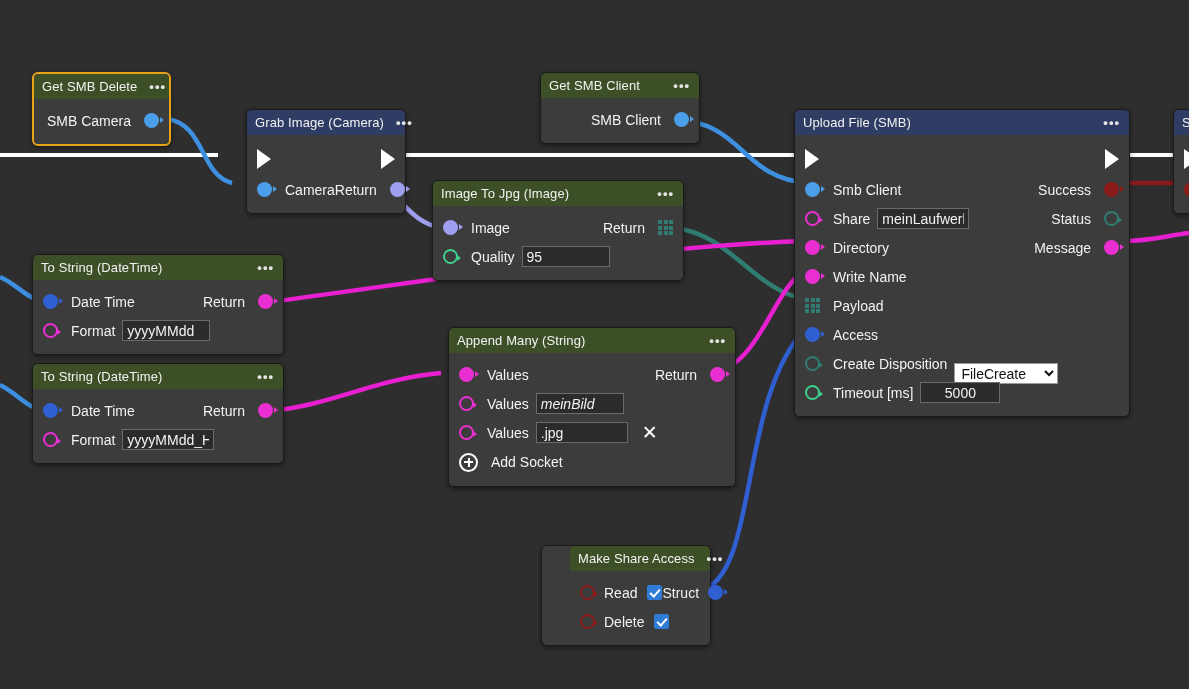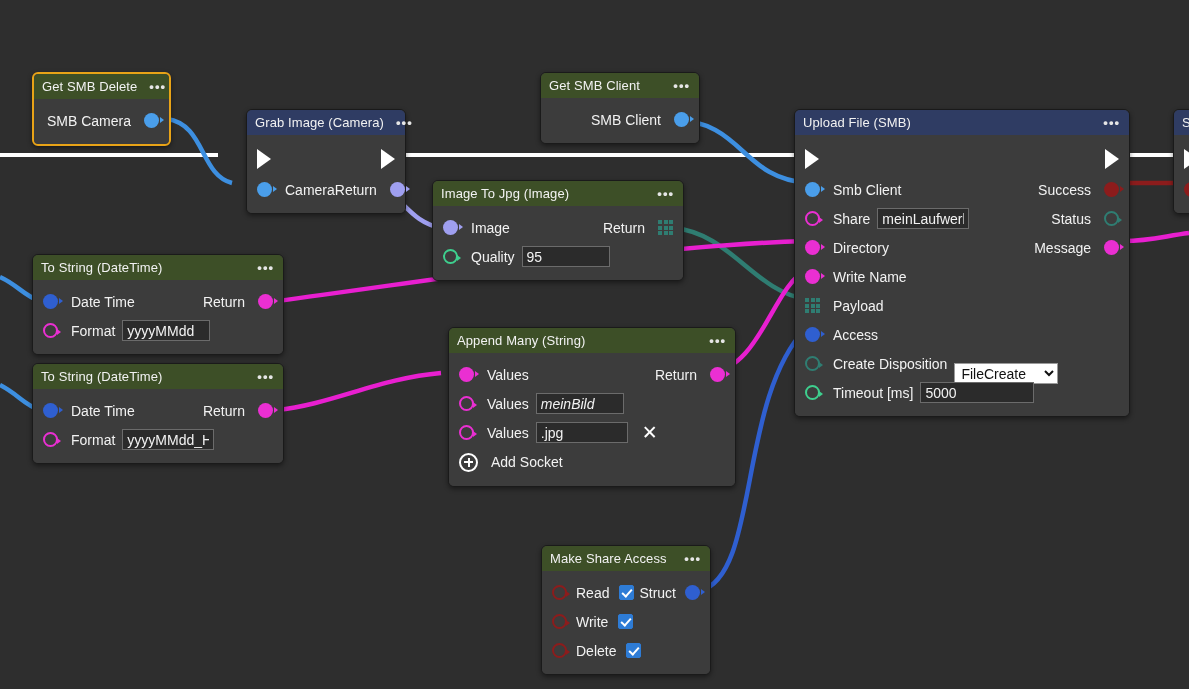--- a/index.html
+++ b/index.html
@@ -372,41 +372,36 @@
         <input class="field" style="width: 92px;" value=".jpg">
         <span class="xbtn">✕</span>
       </div>
       <div class="addsock">
         <span class="plus"></span>
         <span class="lbl">Add Socket</span>
       </div>
     </div>
   </div>
 
-  <div class="node" style="left:541px; top:545px; width:170px;">
+  <div class="node" style="left:541px; top:545px; width:170px;padding-left:28px;">
     <div class="node-header hdr-green">
       <span class="node-title">Make Share Access</span>
       <span class="dots">•••</span>
     </div>
     <div class="node-body">
       <div class="row">
         <span class="sock hollow in" style="color:#8c1c1c; margin-right:9px;"></span>
         <span class="lbl">Read</span>
         <span class="cbox"></span>
         <span class="spacer"></span>
         <span class="lbl out">Struct</span>
         <span class="sock filled out" style="color:#2f5fd0; margin-left:9px;"></span>
       </div>
       <div class="row">
         <span class="sock hollow in" style="color:#8c1c1c; margin-right:9px;"></span>
-        <span class="lbl">Write</span>
-        <span class="cbox"></span>
-      </div>
-      <div class="row">
-        <span class="sock hollow in" style="color:#8c1c1c; margin-right:9px;"></span>
         <span class="lbl">Delete</span>
         <span class="cbox"></span>
       </div>
     </div>
   </div>
 
   <div class="node" style="left:794px; top:109px; width:336px;">
     <div class="node-header hdr-blue">
       <span class="node-title">Upload File (SMB)</span>
       <span class="dots">•••</span>
@@ -471,21 +466,21 @@
 
       <div class="row">
         <span class="sock hollow in" style="color:#2f7d72;"></span>
         <span class="lbl">Create Disposition</span>
         <select class="sel" style="width:104px;margin-top:20px;"><option value="FileCreate">FileCreate</option><option value="FileOpen">FileOpen</option><option value="FileOpenIf">FileOpenIf</option><option value="FileOverwrite">FileOverwrite</option><option value="FileSupersede">FileSupersede</option></select>
       </div>
 
       <div class="row">
         <span class="sock hollow in" style="color:#3ecf8e;"></span>
         <span class="lbl">Timeout [ms]</span>
-        <input class="field" style="width: 114px;" value="5000">
+        <input class="field" style="width: 80px; text-align: center;" value="5000">
       </div>
 
     </div>
   </div>
 
   <div class="node" style="left:1173px; top:109px; width:120px;">
     <div class="node-header hdr-blue">
       <span class="node-title">S</span>
     </div>
     <div class="node-body">

